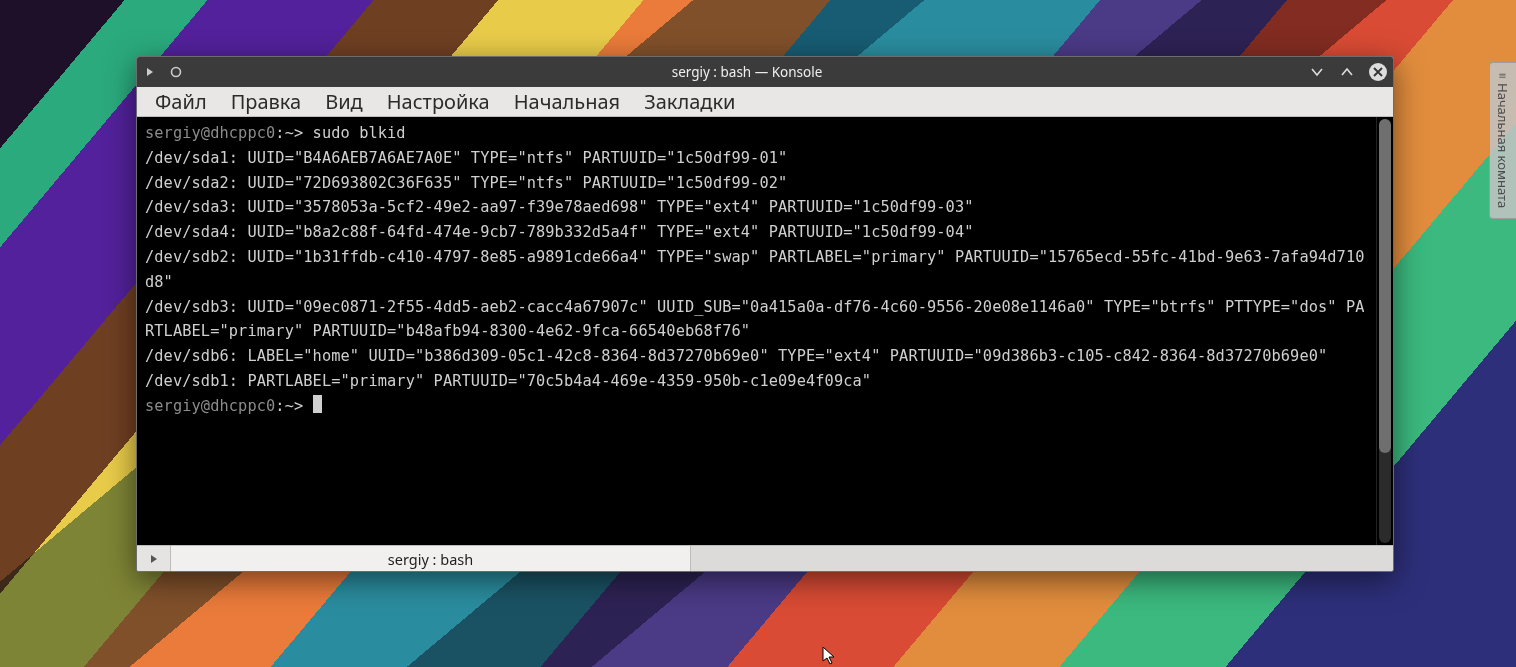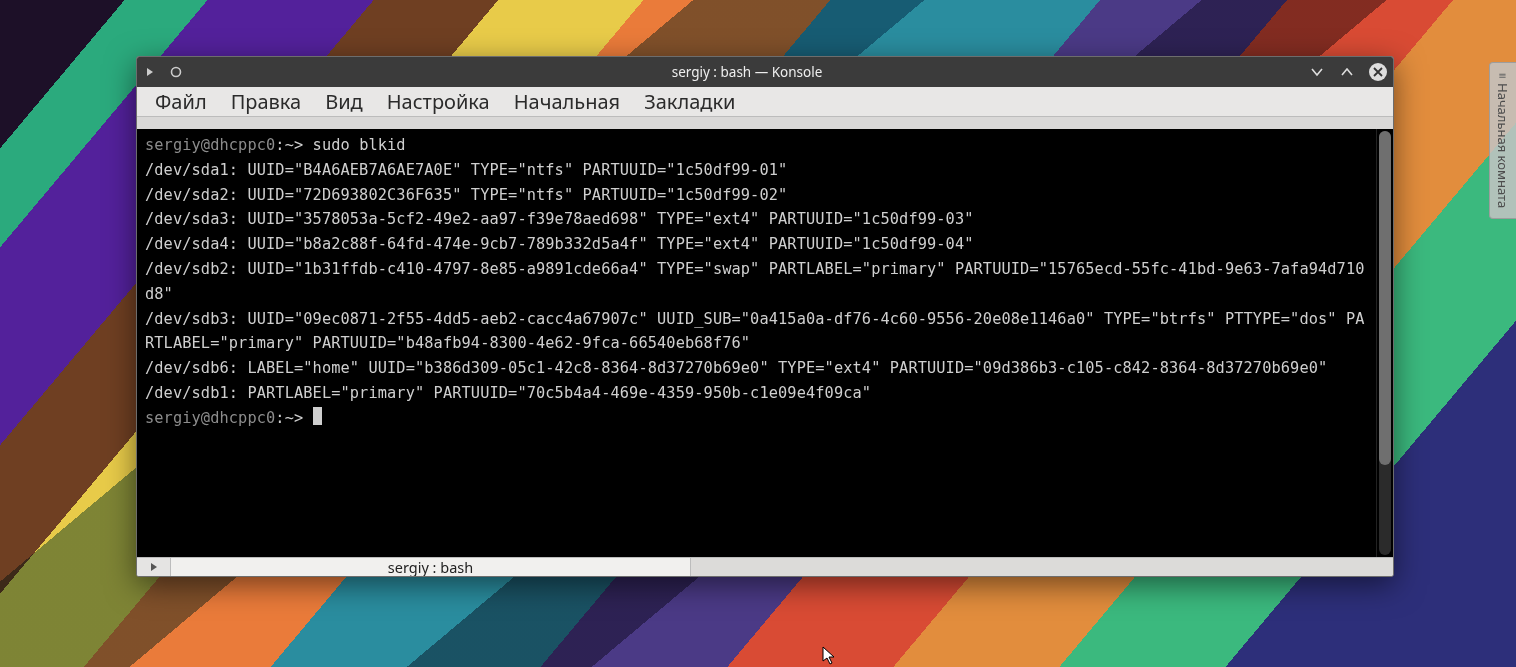--- a/index.html
+++ b/index.html
@@ -67,39 +67,39 @@
   .winctls .wc { width:16px; height:16px; color:#ddd; display:flex; align-items:center; justify-content:center; }
   .wc.close { width:18px; height:18px; border-radius:50%; background:#ddd; color:#333; font-size:11px; line-height:1; }
 
   .menubar {
     height: 30px; background: #e8e7e6; color:#2b2b2b;
     display:flex; align-items:center; gap: 4px; padding: 0 8px;
     font-size: 20px; border-bottom:1px solid #bcbcbc;
   }
   .menubar span { padding: 4px 10px; border-radius:3px; cursor:default; }
 
-  .term-wrap { position:relative; background:#000; display:flex;margin-top:12px; }
+  .term-wrap { position:relative; background:#000; display:flex; }
   .terminal {
     flex:1; background:#000; color:#cfcfcf;
     font-family: "DejaVu Sans Mono","Liberation Mono",monospace;
     font-size: 15.3px; line-height: 24.8px; letter-spacing: .1px;
     padding: 4px 6px 4px 8px; min-height: 428px;
     white-space: pre-wrap; word-break: break-all;
   }
   .terminal .g { color:#8c8c8c; }
   .cursor { display:inline-block; width:9px; height:18px; background:#cfcfcf; vertical-align:-2px; }
   .vscroll {
     width: 17px; background:#000; border-left:1px solid #222;
     position:relative;
   }
   .vscroll .track { position:absolute; inset:2px; background:#2b2b2b; border-radius:8px; }
   .vscroll .thumb { position:absolute; left:2px; right:2px; top:2px; height:78%; background:#6f6f6f; border-radius:8px; }
 
   .tabbar {
-    height: 19px; background:#dcdbd9; display:flex; align-items:stretch; border-top:1px solid #bcbcbc;
+    height: 26px; background:#dcdbd9; display:flex; align-items:stretch; border-top:1px solid #bcbcbc;
     font-size: 14.5px; color:#222;
   }
   .tabbar .newtab { width:34px; display:flex; align-items:center; justify-content:center; border-right:1px solid #bcbcbc; background:#e5e4e3; }
   .tabbar .tab {
     width:520px; display:flex; align-items:center; justify-content:center;
     background:#f1f0ee; border-right:1px solid #bcbcbc;
   }
 
   
   .mouse-cursor { position:absolute; left:822px; top:646px; pointer-events:none; }

